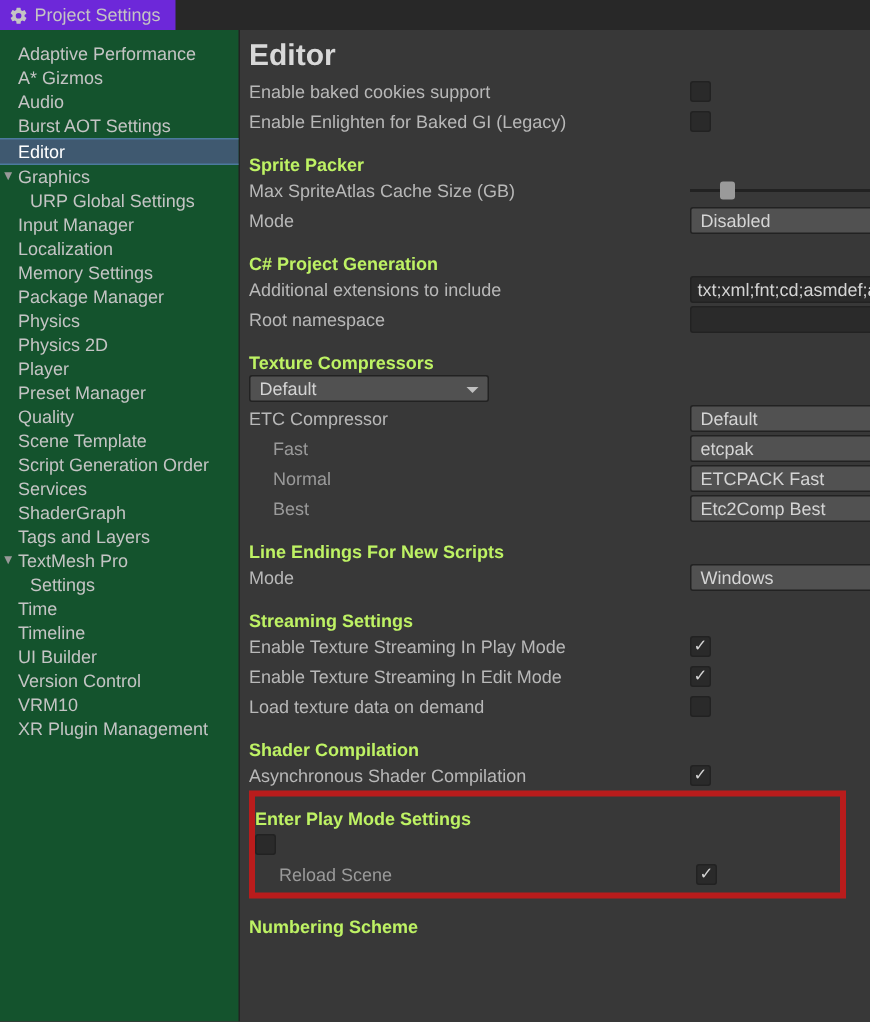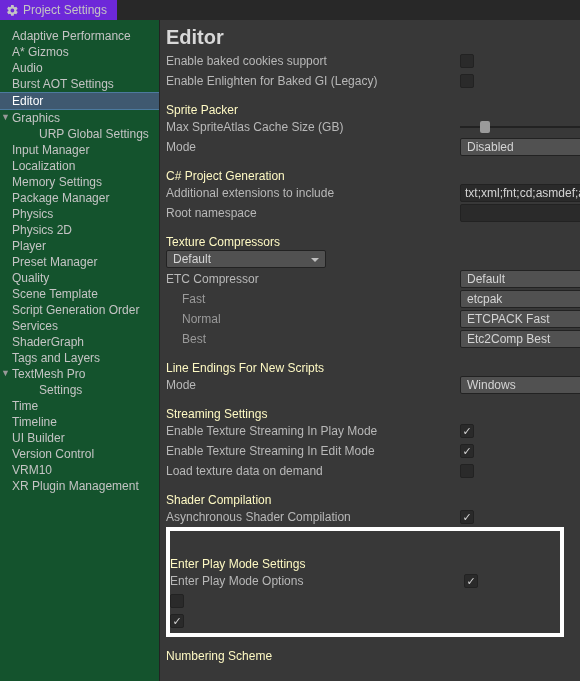--- a/index.html
+++ b/index.html
@@ -40,21 +40,21 @@
   padding-top:8px;
   font-size:12px;
 }
 .sidebar-item {
   padding:1px 0 1px 12px;
   color:#c4c4c4;
   cursor:pointer;
   white-space:nowrap;
   position:relative;
 }
-.sidebar-item.level1 { padding-left:39px; }
+.sidebar-item.level1 { padding-left:20px; }
 .sidebar-item.selected {
   background:#3f5970;
   color:#fff;
   border:1px solid #4c7a9e;
   border-left:none;
   border-right:none;
 }
 .expander {
   position:absolute;
   left:1px;
@@ -82,22 +82,22 @@
   gap:44px;
 }
 .row .label {
   flex:0 0 250px;
   white-space:nowrap;
   overflow:hidden;
 }
 .row .label.indent1 { padding-left:16px; color:#9a9a9a;}
 .row .control { flex:1; display:flex; align-items:center; }
 .section-title {
-  font-weight:normal;
-  color:#fef9c3;
+  font-weight:bold;
+  color:#bef264;
   padding-top:10px;
   height:26px;
   display:flex;
   align-items:flex-end;
 }
 .checkbox {
   width:14px; height:14px;
   background:#2a2a2a;
   border:1px solid #222;
   border-radius:2px;
@@ -144,23 +144,23 @@
 }
 .slider {
   width:160px; height:18px; position:relative; display:flex; align-items:center;
 }
 .slider .track { height:2px; background:#222; width:100%; }
 .slider .thumb {
   position:absolute; top:3px; width:10px; height:12px; background:#9a9a9a; border-radius:2px;
   left:20px;
 }
 .highlight-box {
-  border:4px solid #ffffff;
+  border:4px solid #b91c1c;
   margin-right:16px;
-  padding:20px 0 2px 0;
+  padding:2px 0 2px 0;
 }
 </style>
 </head>
 <body>
 
 <div class="tab-bar">
   <div class="tab">
     <span class="gear-icon">
       <svg width="13" height="13" viewBox="0 0 24 24" fill="#c4c4c4">
           <path d="M19.14,12.94a7,7,0,0,0,.05-.94,7,7,0,0,0-.05-.94l2.11-1.65a.5.5,0,0,0,.12-.64l-2-3.46a.5.5,0,0,0-.61-.22l-2.49,1a7,7,0,0,0-1.63-.94l-.38-2.65A.5.5,0,0,0,13.77,2H9.77a.5.5,0,0,0-.49.42L8.9,5.07a7,7,0,0,0-1.63.94l-2.49-1a.5.5,0,0,0-.61.22l-2,3.46a.5.5,0,0,0,.12.64L4.4,11a7,7,0,0,0-.05.94,7,7,0,0,0,.05.94L2.29,14.53a.5.5,0,0,0-.12.64l2,3.46a.5.5,0,0,0,.61.22l2.49-1a7,7,0,0,0,1.63.94l.38,2.65a.5.5,0,0,0,.49.42h4a.5.5,0,0,0,.49-.42l.38-2.65a7,7,0,0,0,1.63-.94l2.49,1a.5.5,0,0,0,.61-.22l2-3.46a.5.5,0,0,0-.12-.64ZM11.77,15.5A3.5,3.5,0,1,1,15.27,12,3.5,3.5,0,0,1,11.77,15.5Z"></path>
@@ -312,32 +312,27 @@
     <div class="row">
         <div class="label">Asynchronous Shader Compilation</div>
         <div class="control">
           <div class="checkbox checked"></div>
         </div>
       </div>
 
     <div class="highlight-box">
       <div class="section-title" style="padding-top:2px;height:20px">Enter Play Mode Settings</div>
       <div class="row">
-          <div class="label">Enter Play Mode Options</div>
+          <div class="control">
+            <div class="checkbox"></div>
+          </div>
+        </div>
+      <div class="row">
+          <div class="label indent1">Reload Scene</div>
           <div class="control">
             <div class="checkbox checked"></div>
           </div>
         </div>
-      <div class="row">
-          <div class="control">
-            <div class="checkbox"></div>
-          </div>
-        </div>
-      <div class="row">
-          <div class="control">
-            <div class="checkbox checked"></div>
-          </div>
-        </div>
     </div>
 
     <div class="section-title">Numbering Scheme</div>
   </div>
 </div>
 
 </body></html>

